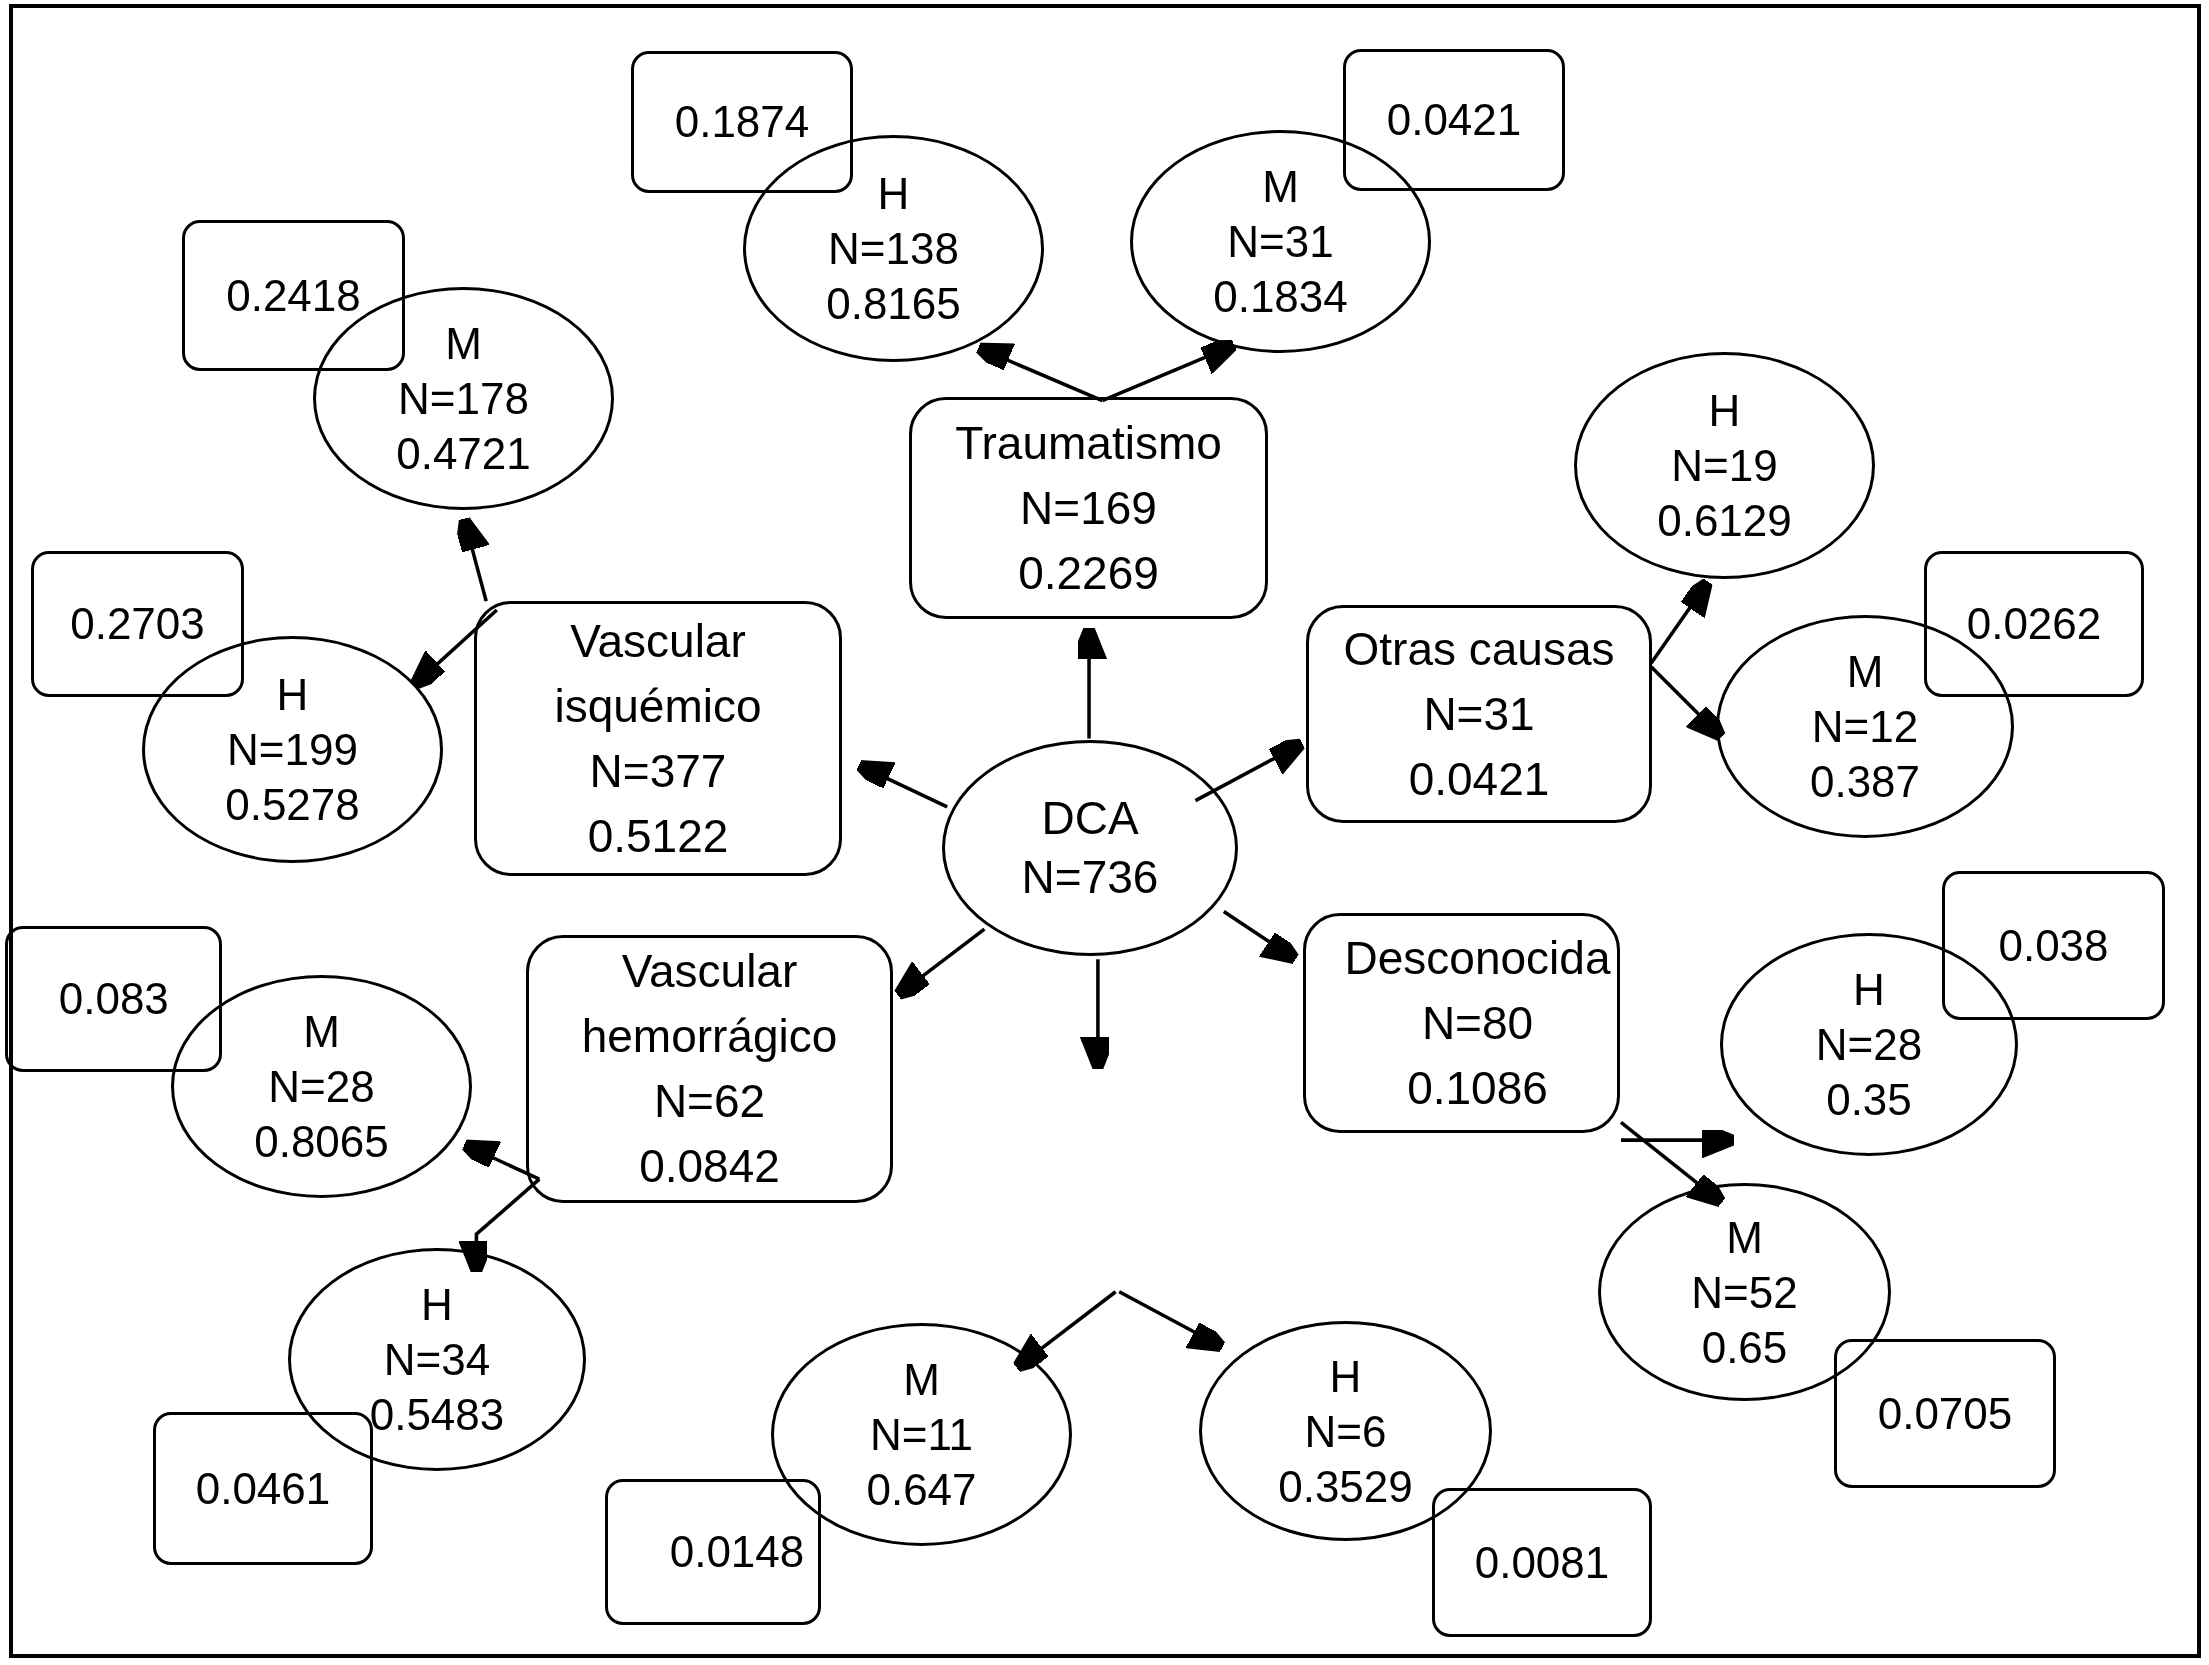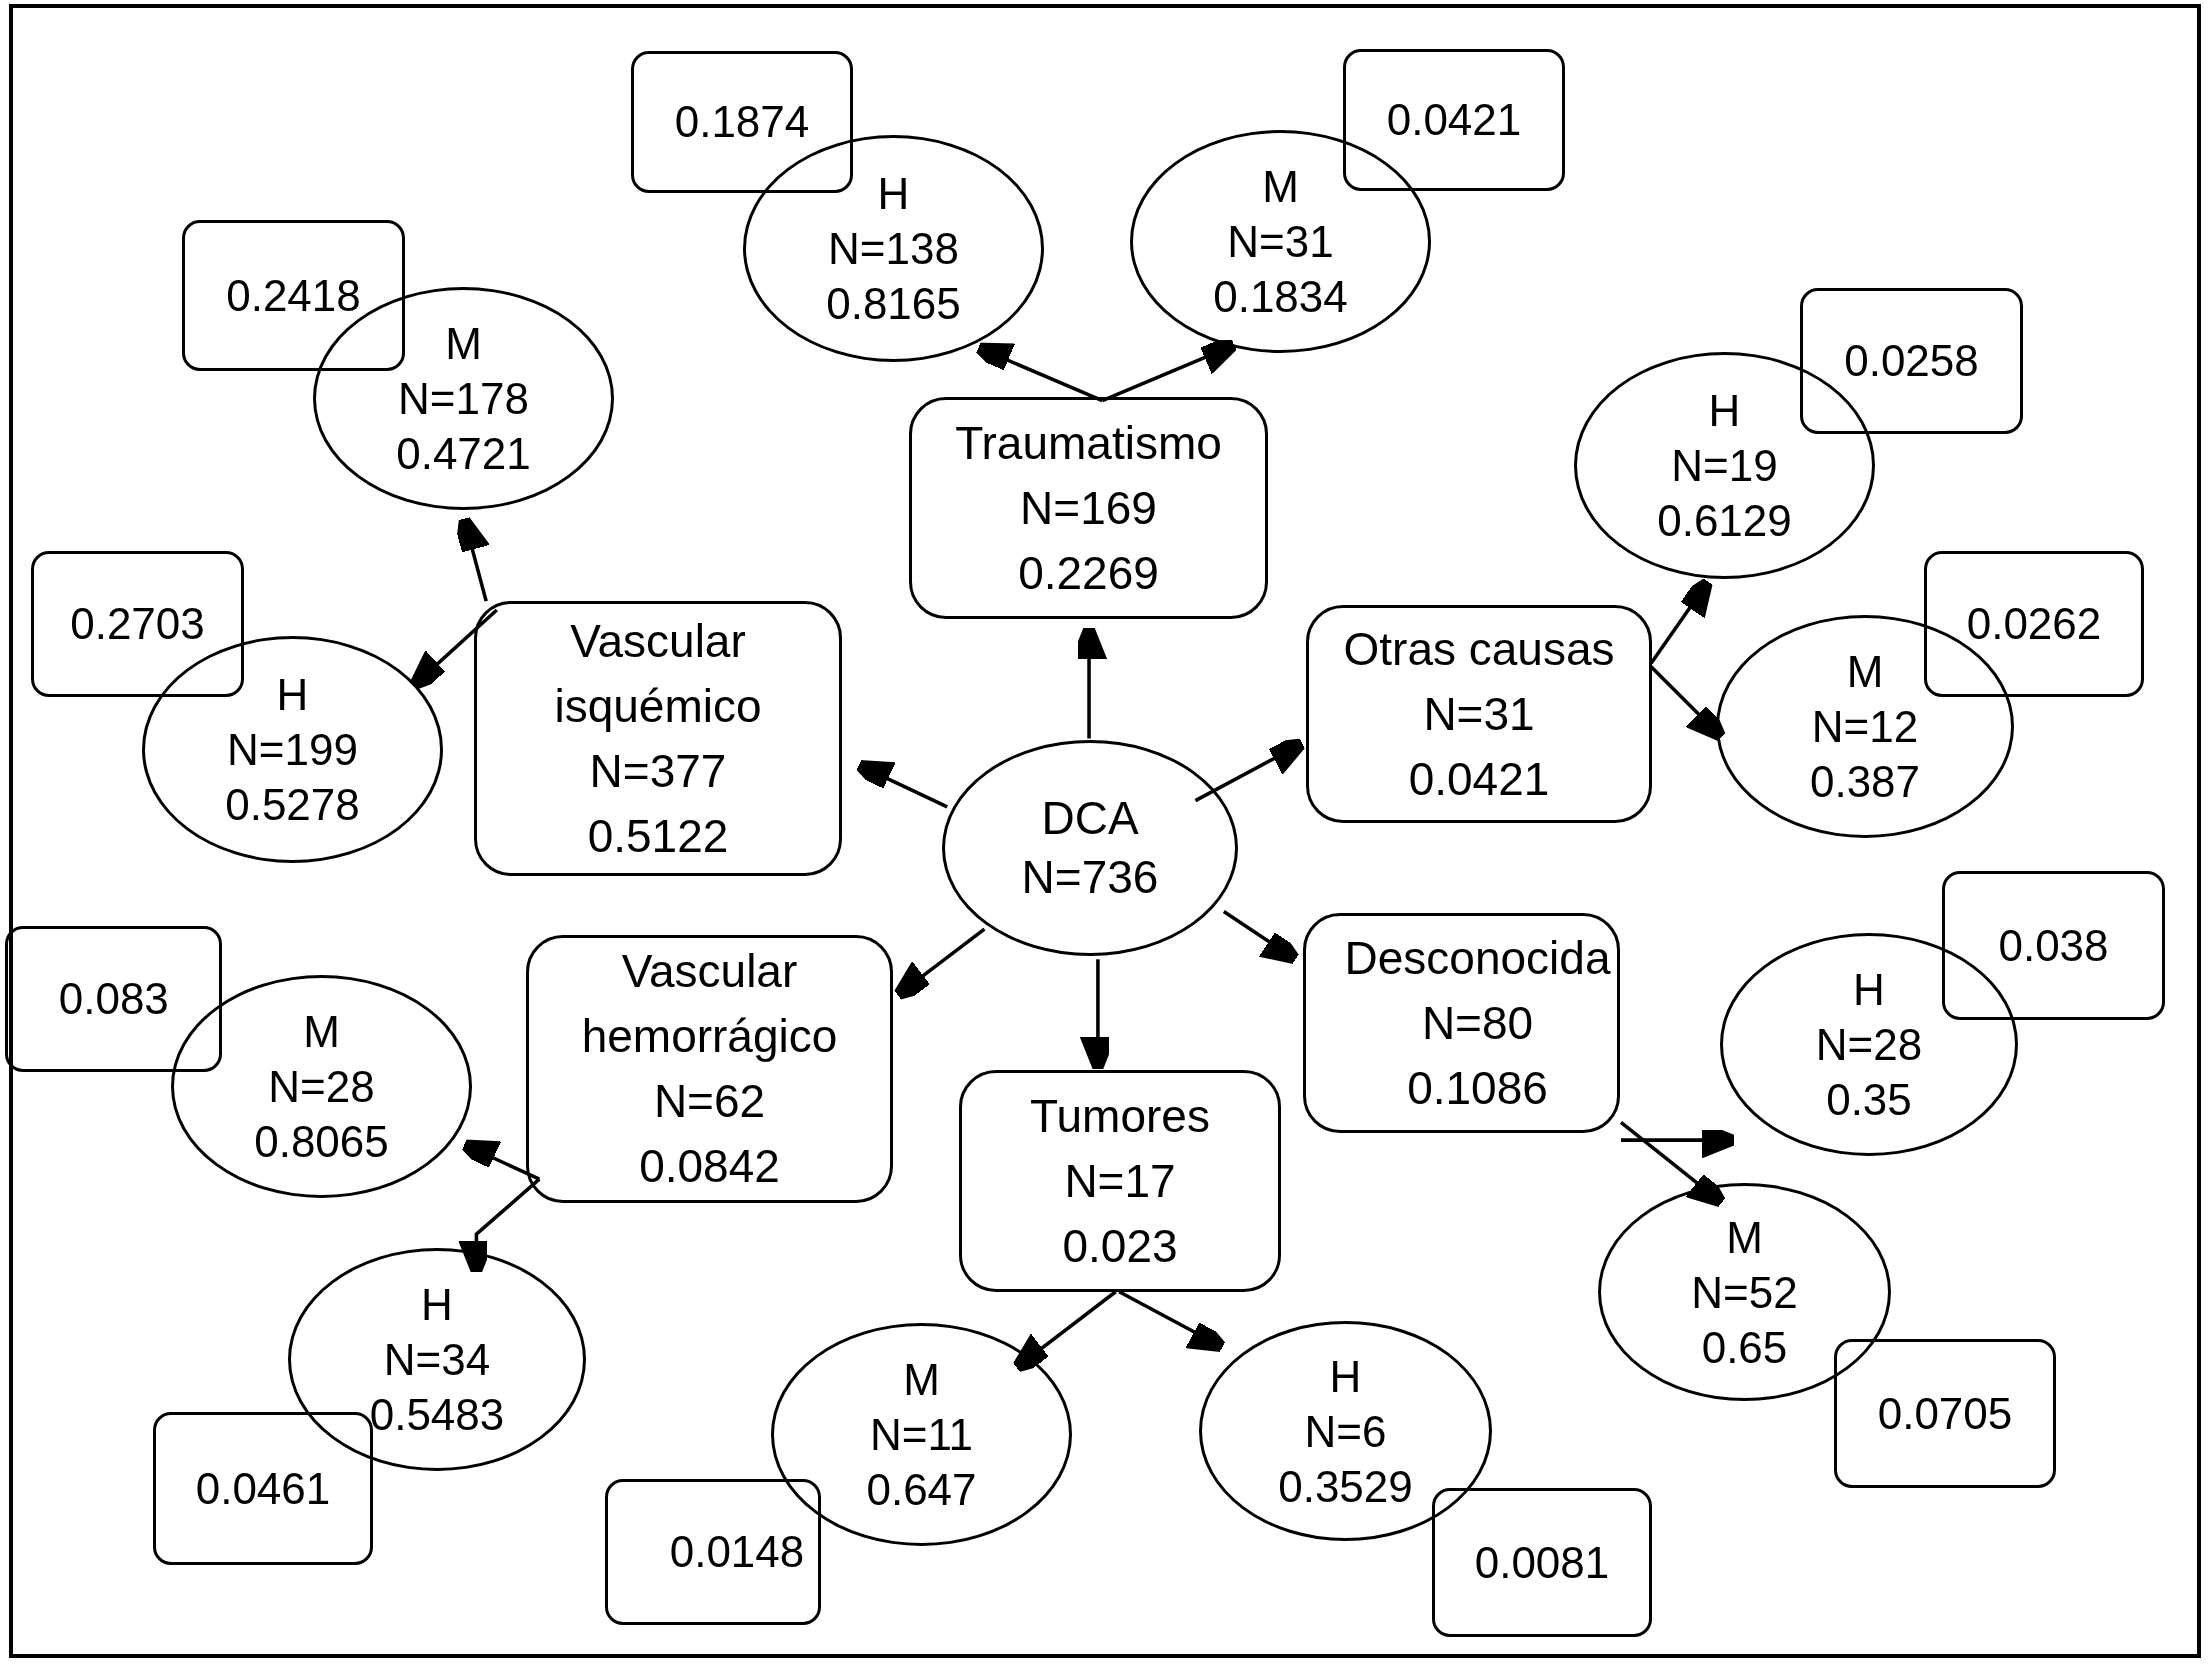--- a/index.html
+++ b/index.html
@@ -86,25 +86,20 @@
     <div>0.1086</div>
   </div>
 
   <div class="node cat" style="left:526px; top:935px; width:367px; height:268px;">
     <div>Vascular</div>
     <div>hemorrágico</div>
     <div>N=62</div>
     <div>0.0842</div>
   </div>
 
-  <div class="node cat" style="left:959px; top:1070px; width:322px; height:222px;">
-    <div>Tumores</div>
-    <div>N=17</div>
-    <div>0.023</div>
-  </div>
 
   <div class="node ell" style="left:743px; top:135px; width:301px; height:227px;">
     <div>H</div>
     <div>N=138</div>
     <div>0.8165</div>
   </div>
 
   <div class="node ell" style="left:1130px; top:130px; width:301px; height:223px;">
     <div>M</div>
     <div>N=31</div>
@@ -176,23 +171,20 @@
   </div>
   <div class="node tag" style="left:1343px; top:49px; width:222px; height:142px;">
     <div>0.0421</div>
   </div>
   <div class="node tag" style="left:182px; top:220px; width:223px; height:151px;">
     <div>0.2418</div>
   </div>
   <div class="node tag" style="left:31px; top:551px; width:213px; height:146px;">
     <div>0.2703</div>
   </div>
-  <div class="node tag" style="left:1800px; top:288px; width:223px; height:146px;">
-    <div>0.0258</div>
-  </div>
   <div class="node tag" style="left:1924px; top:551px; width:220px; height:146px;">
     <div>0.0262</div>
   </div>
   <div class="node tag" style="left:5.3px; top:926px; width:217px; height:146px;">
     <div>0.083</div>
   </div>
   <div class="node tag" style="left:1942px; top:871px; width:223px; height:149px;">
     <div>0.038</div>
   </div>
   <div class="node tag" style="left:1822px; top:1339px; width:222px; height:149px;margin-left:12px;">

